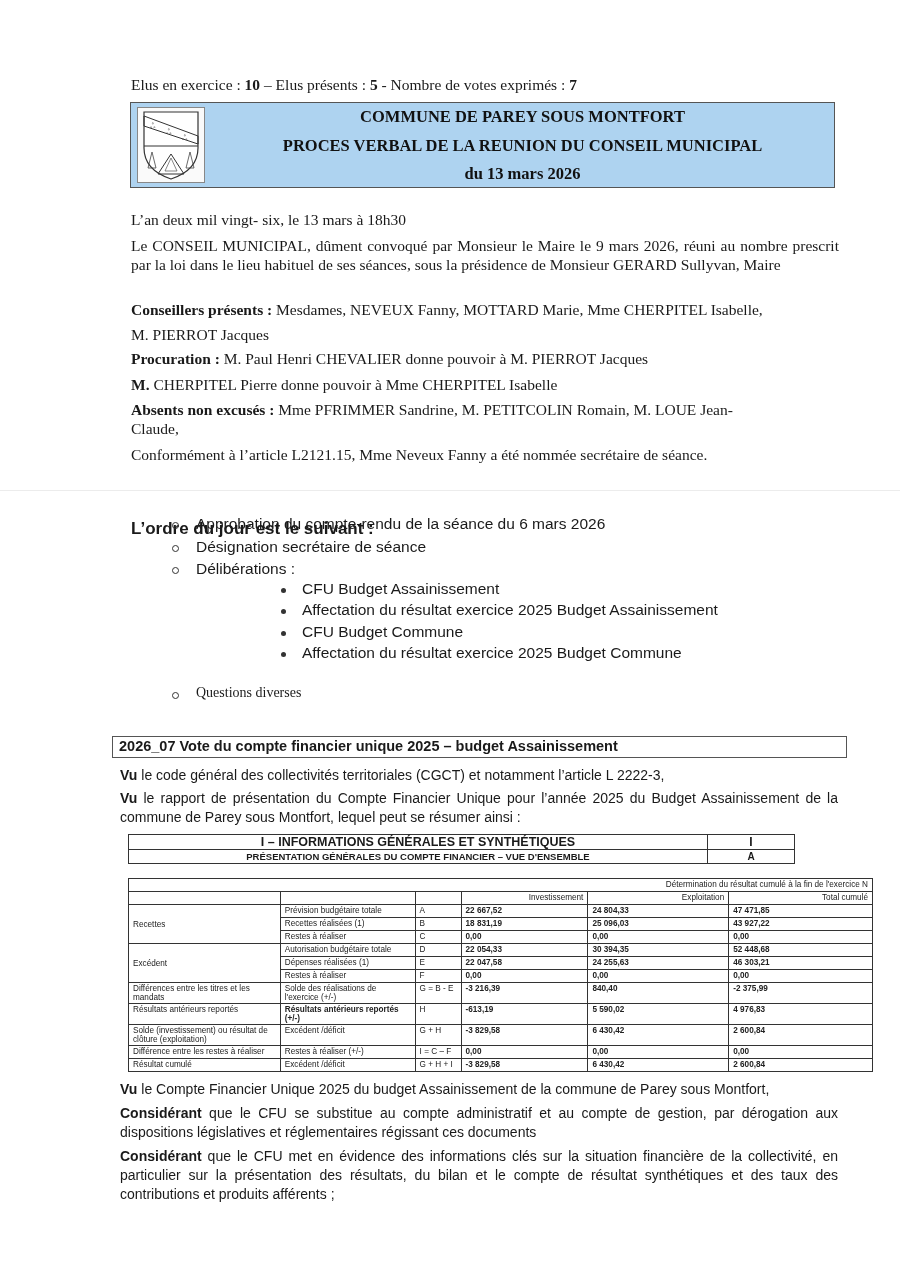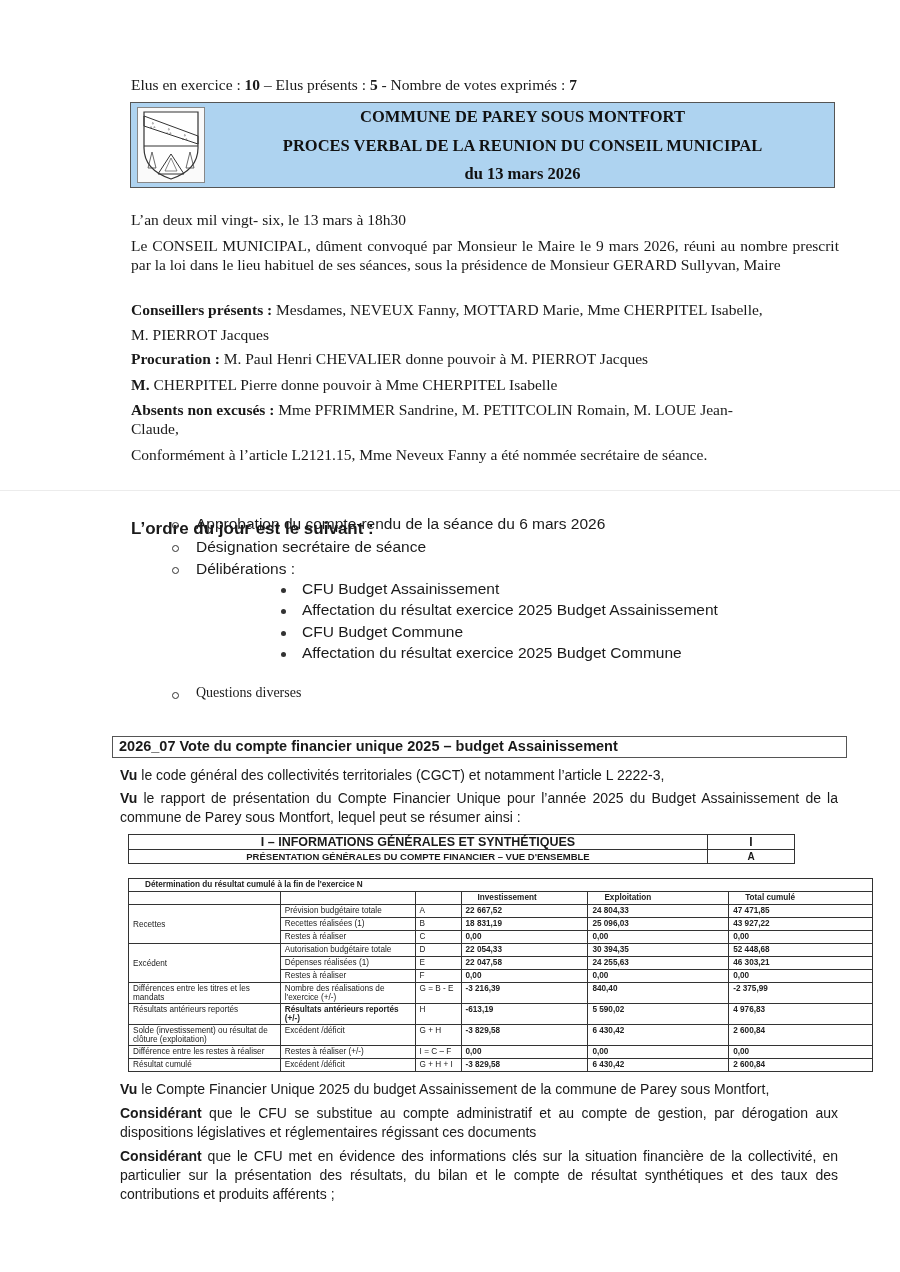--- a/index.html
+++ b/index.html
@@ -33,21 +33,21 @@
     .cal-text { left: 120px; width: 718px; font-size: 14px; line-height: 19px; text-align: justify; }
     .cal-text b { font-weight: bold; }
 
     #info-table { left: 128px; top: 834px; width: 667px; border-collapse: collapse; font-size: 12px; }
     #info-table td { border: 1.4px solid #333; padding: 0; height: 13px; text-align: center; font-weight: bold; }
     #info-table td.roman { width: 86px; }
 
     #res-table { left: 128px; top: 878px; width: 745px; border-collapse: collapse; font-size: 8.2px; color: #222; }
     #res-table td { border: 1px solid #333; padding: 1px 4px; height: 10px; line-height: 9px; vertical-align: top; }
     #res-table td.val { font-weight: bold; }
-    #res-table td.head { text-align: left; font-weight: bold; padding-left: 16px; }
+    #res-table td.head { text-align: right; font-weight: normal; padding-left: 16px; }
   </style>
 </head>
 <body class="serif">
 
 <div id="elus" class="abs serif">
   <span>Elus en exercice : </span><b>10</b><span> – Elus présents : </span><b>5</b><span> - Nombre de votes exprimés : </span><b>7</b>
 </div>
 
 <div id="header-box" class="abs">
   <div id="crest" class="abs">
@@ -193,21 +193,21 @@
       </tr>
       <tr>
         <td>Restes à réaliser</td>
         <td>F</td>
         <td class="val">0,00</td>
         <td class="val">0,00</td>
         <td class="val">0,00</td>
       </tr>
       <tr>
         <td>Différences entre les titres et les mandats</td>
-        <td>Nombre des réalisations de l'exercice (+/-)</td>
+        <td>Solde des réalisations de l'exercice (+/-)</td>
         <td>G = B - E</td>
         <td class="val">-3 216,39</td>
         <td class="val">840,40</td>
         <td class="val">-2 375,99</td>
       </tr>
       <tr>
         <td>Résultats antérieurs reportés</td>
         <td style="font-weight: bold; margin-left: 11px;">Résultats antérieurs reportés (+/-)</td>
         <td>H</td>
         <td class="val">-613,19</td>

